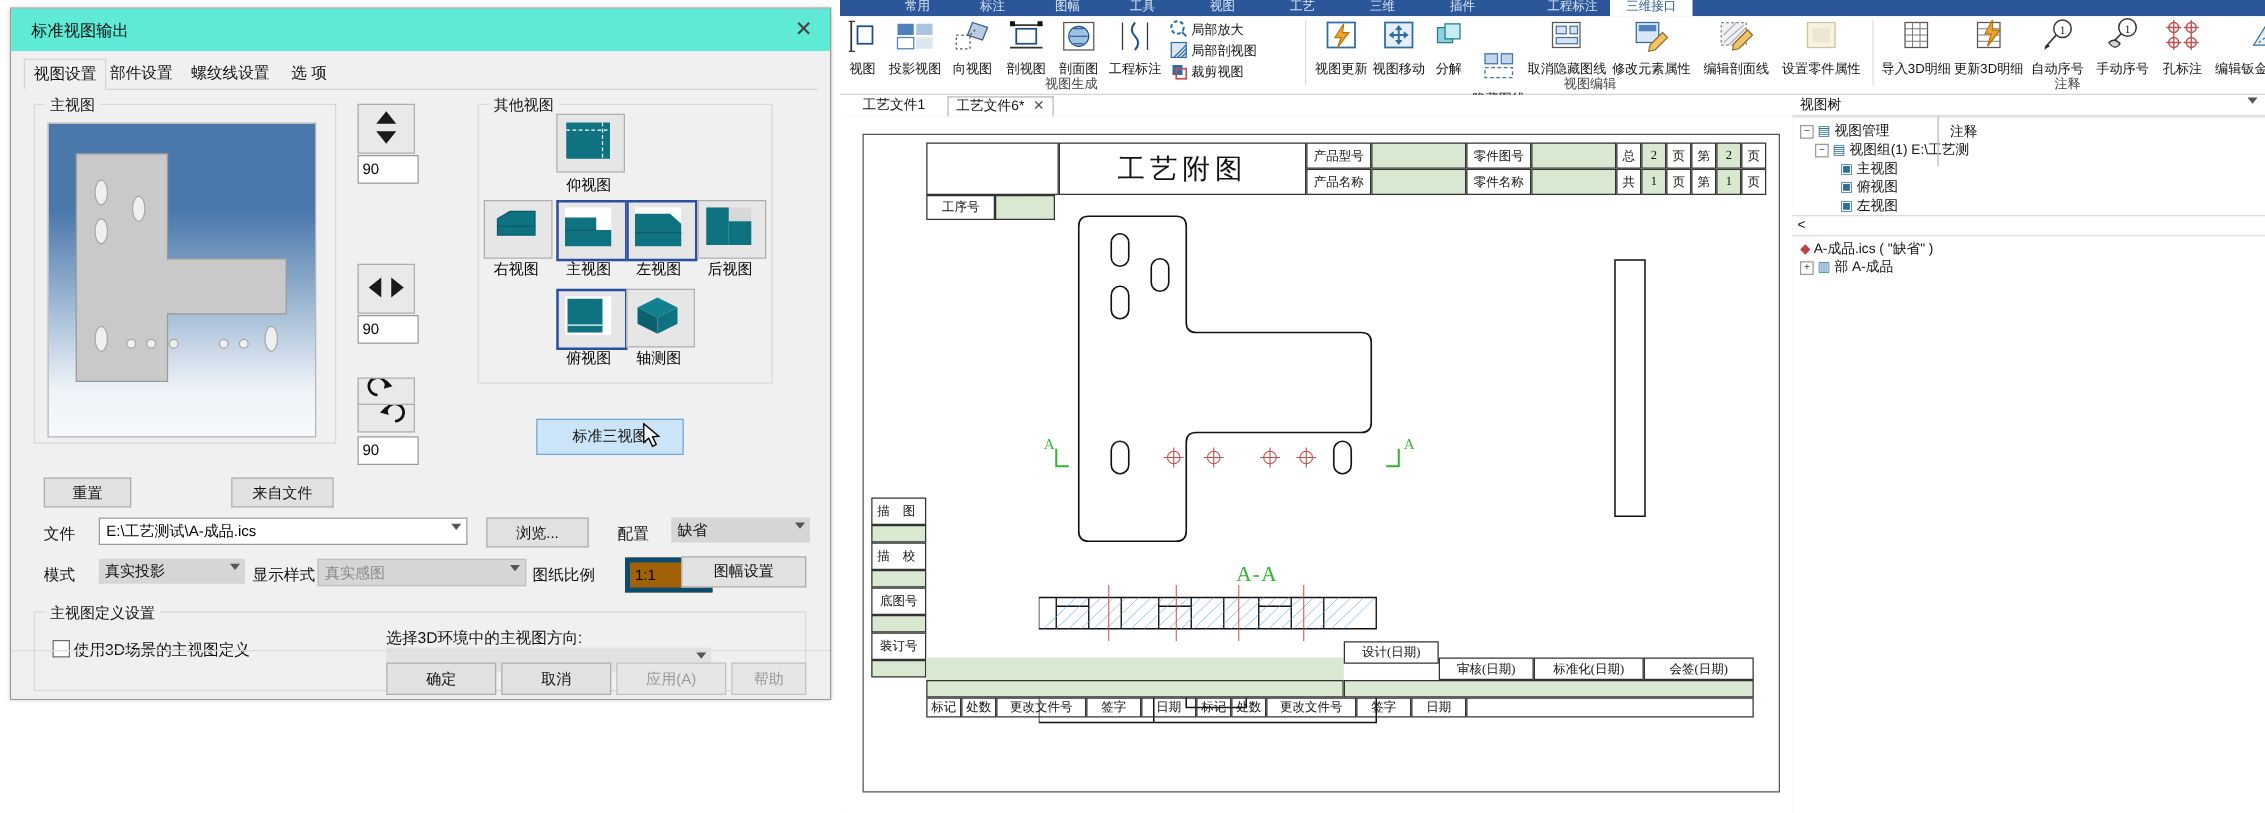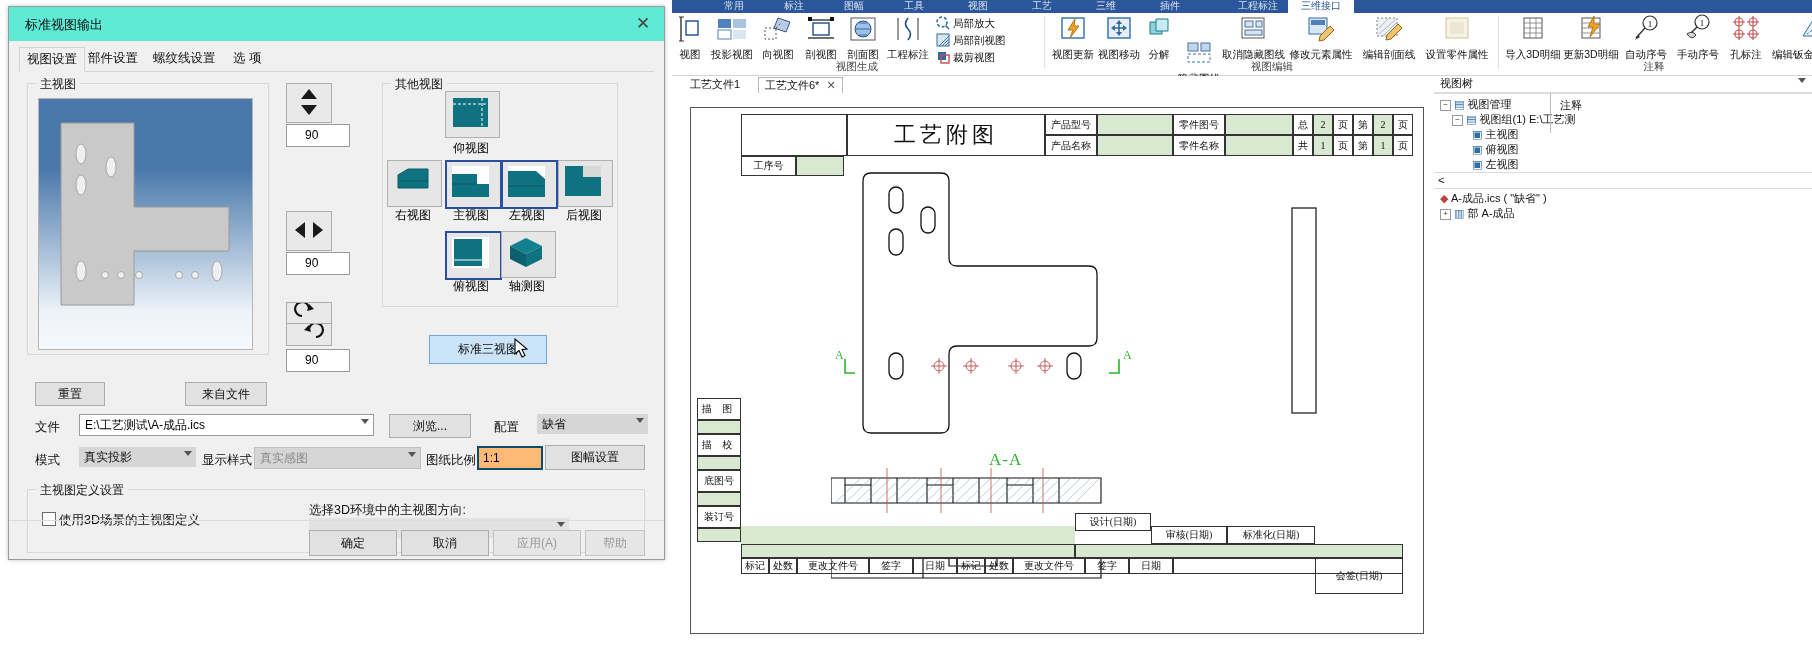--- a/index.html
+++ b/index.html
@@ -21,33 +21,33 @@
   .group>.gl{position:absolute;top:-8px;left:8px;background:#f0f0f0;padding:0 4px;font-size:12px;color:#111;}
 
   .preview{position:absolute;left:10px;top:14px;width:213px;height:250px;border:1px solid #b5b5b5;
      background:linear-gradient(180deg,#4a78ab 0%,#4a78ab 28%,#9fb9d4 58%,#eef3f8 85%,#f6f9fc 100%);}
 
   .btn{background:#e1e1e1;border:1px solid #adadad;font-size:12px;color:#111;text-align:center;cursor:default;}
   .btn.accent{background:#cce4f7;border:1px solid #6fa8d8;}
   .btn.disabled{color:#9a9a9a;background:#e6e6e6;border:1px solid #c2c2c2;}
 
   .spin{position:absolute;background:#e9e9e9;border:1px solid #adadad;text-align:center;}
-  .numbox{position:absolute;background:#fff;border:1px solid #9a9a9a;font-size:12px;padding-left:18px;line-height:21px;}
+  .numbox{position:absolute;background:#fff;border:1px solid #9a9a9a;font-size:12px;padding-left:3px;line-height:21px;}
 
   .vbtn{position:absolute;width:53px;height:45px;background:#e6e6e6;border:1px solid #b0b0b0;}
   .vbtn.sel{border:2px solid #2b4fa0;}
   .vlab{position:absolute;width:60px;text-align:center;font-size:12px;}
 
   .fld-lab{position:absolute;font-size:12.5px;color:#111;}
   .combo{position:absolute;background:#fff;border:1px solid #9a9a9a;font-size:12px;line-height:20px;padding-left:5px;}
   .combo .arr{position:absolute;right:4px;top:4px;width:0;height:0;border-left:4px solid transparent;border-right:4px solid transparent;border-top:5px solid #555;}
   .combo.gray{background:#d6d6d6;border:1px solid #c0c0c0;color:#8a8a8a;}
   .combo.flat{background:#d6d6d6;border:none;color:#111;}
   .combo.empty{background:#e2e2e2;border:none;}
-  .txtbox{position:absolute;background:#fdba74;border:2px solid #0c4a6e;font-size:12px;line-height:20px;padding-left:4px;}
+  .txtbox{position:absolute;background:#a16207;border:4px solid #0c4a6e;font-size:12px;line-height:20px;padding-left:4px;margin-left:23px;}
 
   .chk{position:absolute;width:12px;height:12px;border:1px solid #6d6d6d;background:#fff;}
 
   .footsep{position:absolute;left:0;top:479px;width:100%;height:1px;background:#dcdcdc;}
 
   
   .app{position:absolute;left:672px;top:0;width:1140px;height:650px;background:#fff;overflow:hidden;}
   .ribbon-tabs{position:absolute;left:0;top:0;width:1140px;height:13px;background:#2b579a;}
   .rt{position:absolute;top:0;height:13px;line-height:12px;font-size:10px;color:#dbe5f3;}
   .rt.on{background:#fff;color:#2b579a;}
@@ -598,21 +598,21 @@
         <div class="cellT green" style="left:6px;top:348px;width:44px;height:14px;"></div>
         <div class="cellT" style="left:6px;top:362px;width:44px;height:22px;">底图号</div>
         <div class="cellT green" style="left:6px;top:384px;width:44px;height:14px;"></div>
         <div class="cellT" style="left:6px;top:398px;width:44px;height:22px;">装订号</div>
         <div class="cellT green" style="left:6px;top:420px;width:44px;height:14px;"></div>
 
         <div class="cellT green" style="left:50px;top:418px;width:334px;height:18px;border:none;"></div>
         <div class="cellT" style="left:384px;top:405px;width:76px;height:18px;">设计(日期)</div>
         <div class="cellT" style="left:460px;top:418px;width:76px;height:18px;">审核(日期)</div>
         <div class="cellT" style="left:536px;top:418px;width:88px;height:18px;">标准化(日期)</div>
-        <div class="cellT" style="left:624px;top:418px;width:88px;height:36px;margin-top:32px;">会签(日期)</div>
+        <div class="cellT" style="left:624px;top:418px;width:88px;height:18px;">会签(日期)</div>
 
         <div class="cellT green" style="left:50px;top:436px;width:334px;height:14px;"></div>
         <div class="cellT green" style="left:384px;top:436px;width:328px;height:14px;border-left:1px solid #333;"></div>
         <div class="cellT" style="left:50px;top:450px;width:28px;height:16px;">标记</div>
         <div class="cellT" style="left:78px;top:450px;width:28px;height:16px;">处数</div>
         <div class="cellT" style="left:106px;top:450px;width:72px;height:16px;">更改文件号</div>
         <div class="cellT" style="left:178px;top:450px;width:44px;height:16px;">签字</div>
         <div class="cellT" style="left:222px;top:450px;width:44px;height:16px;">日期</div>
         <div class="cellT" style="left:266px;top:450px;width:28px;height:16px;">标记</div>
         <div class="cellT" style="left:294px;top:450px;width:28px;height:16px;">处数</div>

